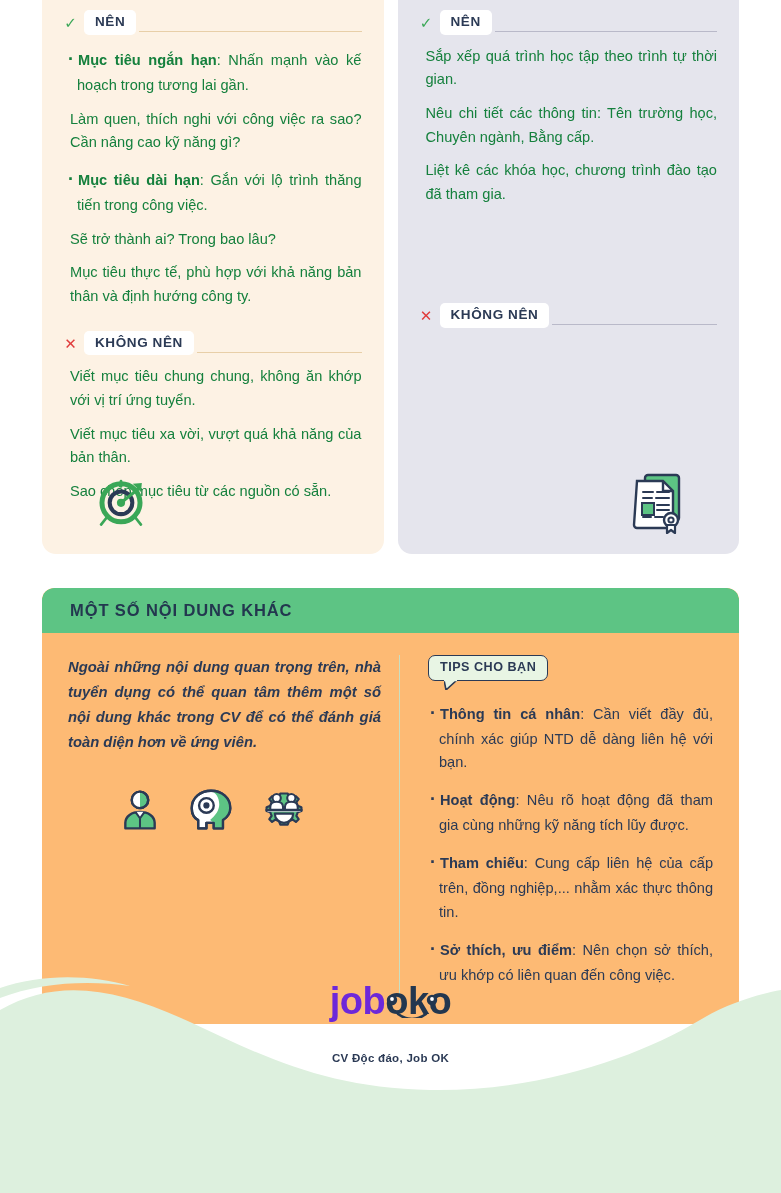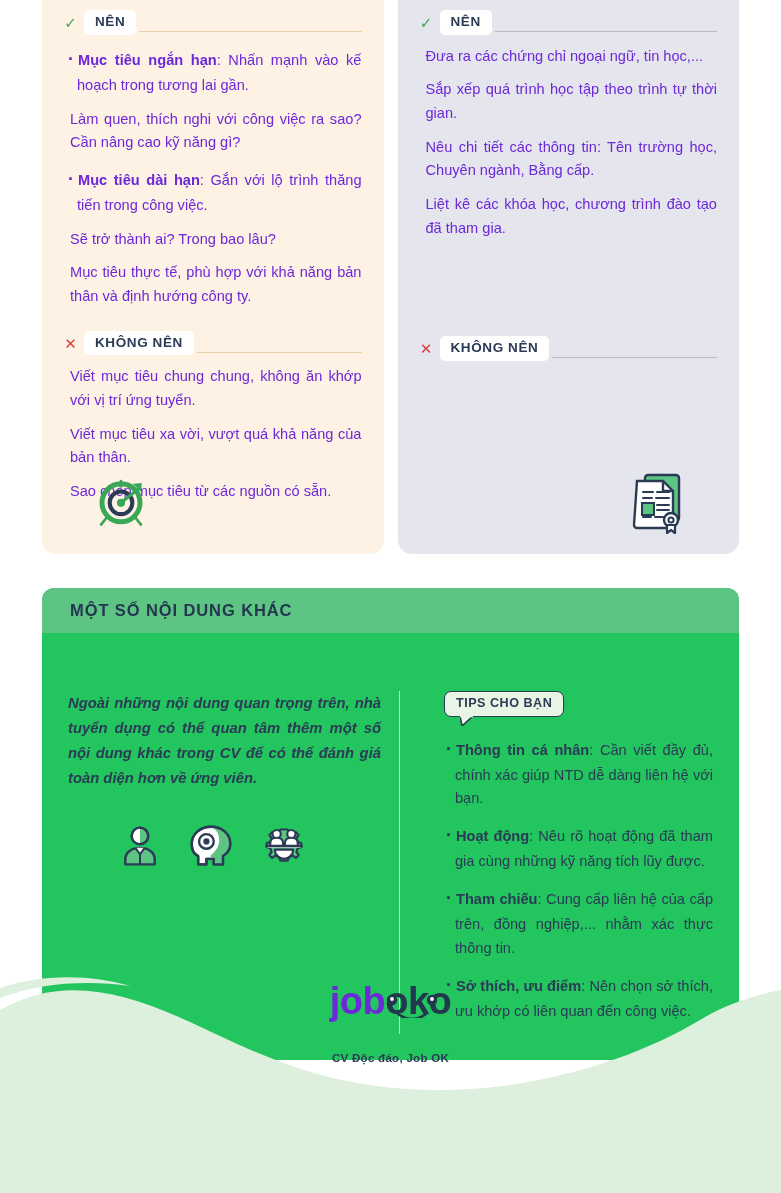--- a/index.html
+++ b/index.html
@@ -79,21 +79,21 @@
   }
   .cream .badge-line { background: #e8cfa8; }
   .lav   .badge-line { background: #b9b9c9; }
 
   
   .para {
     font-size: 14.6px;
     line-height: 1.62;
     margin: 0 0 10px 0;
     text-align: justify;
-    color: #6d28d9;
+    color: #15803d;
     padding-left: 4px;
   }
   .para.bulleted {
     padding-left: 11px;
     position: relative;
     text-indent: -9px;
   }
   .para.bulleted::before {
     content: "\00b7";
     font-weight: bold;
@@ -113,36 +113,35 @@
   .card-icon.right { right: 52px; bottom: 16px; }
 
   
   .green-section {
     position: absolute;
     top: 588px;
     left: 42px;
     width: 697px;
     border-radius: 12px;
     overflow: hidden;
-    background: #22c55e;
+    background: #fdba74;
   }
   .green-header {
     background: #5dc484;
     padding: 13px 28px;
     font-size: 16.5px;
     font-weight: bold;
     letter-spacing: 0.9px;
     color: #23374f;
     border-radius: 12px 12px 0 0;
   }
   .green-body {
     display: flex;
     padding: 22px 26px 26px 26px;
-    gap: 20px;
-    margin-top: 36px;
+    gap: 4px;
   }
   .green-left {
     flex: 0 0 332px;
     padding-right: 18px;
     border-right: 1px solid #c7dfc4;
     box-sizing: border-box;
   }
   .green-left .intro {
     font-size: 14.8px;
     font-style: italic;
@@ -292,21 +291,20 @@
 
   <div class="card lav">
 
     <div class="badge-row">
       <span class="mark ok">✓</span>
       <span class="badge">NÊN</span>
       <span class="badge-line"></span>
     </div>
 
     <div class="list-block">
-      <p class="para"><span>Đưa ra các chứng chỉ ngoại ngữ, tin học,...</span></p>
       <p class="para"><span>Sắp xếp quá trình học tập theo trình tự thời gian.</span></p>
       <p class="para"><span>Nêu chi tiết các thông tin: Tên trường học, Chuyên ngành, Bằng cấp.</span></p>
       <p class="para"><span>Liệt kê các khóa học, chương trình đào tạo đã tham gia.</span></p>
     </div>
 
     <div class="badge-row" style="margin-top:96px;">
       <span class="mark no">✕</span>
       <span class="badge">KHÔNG NÊN</span>
       <span class="badge-line"></span>
     </div>

